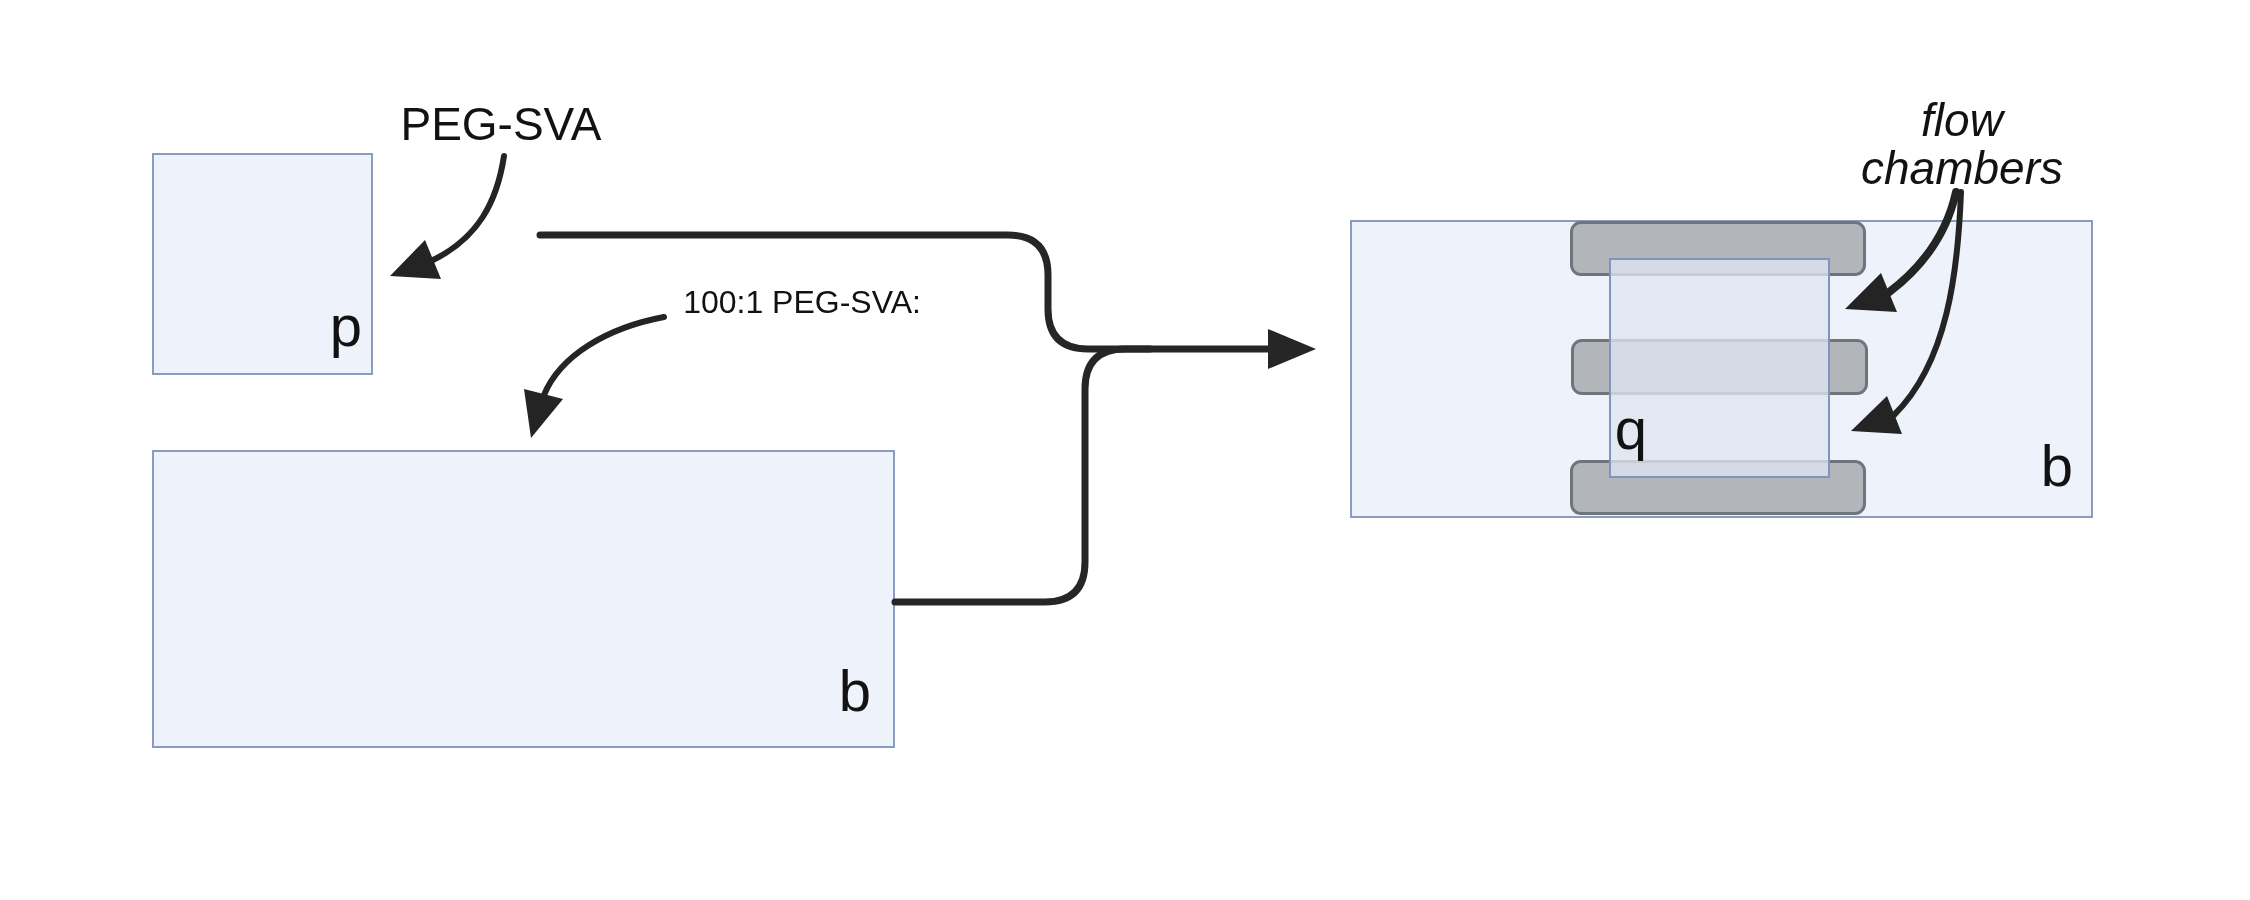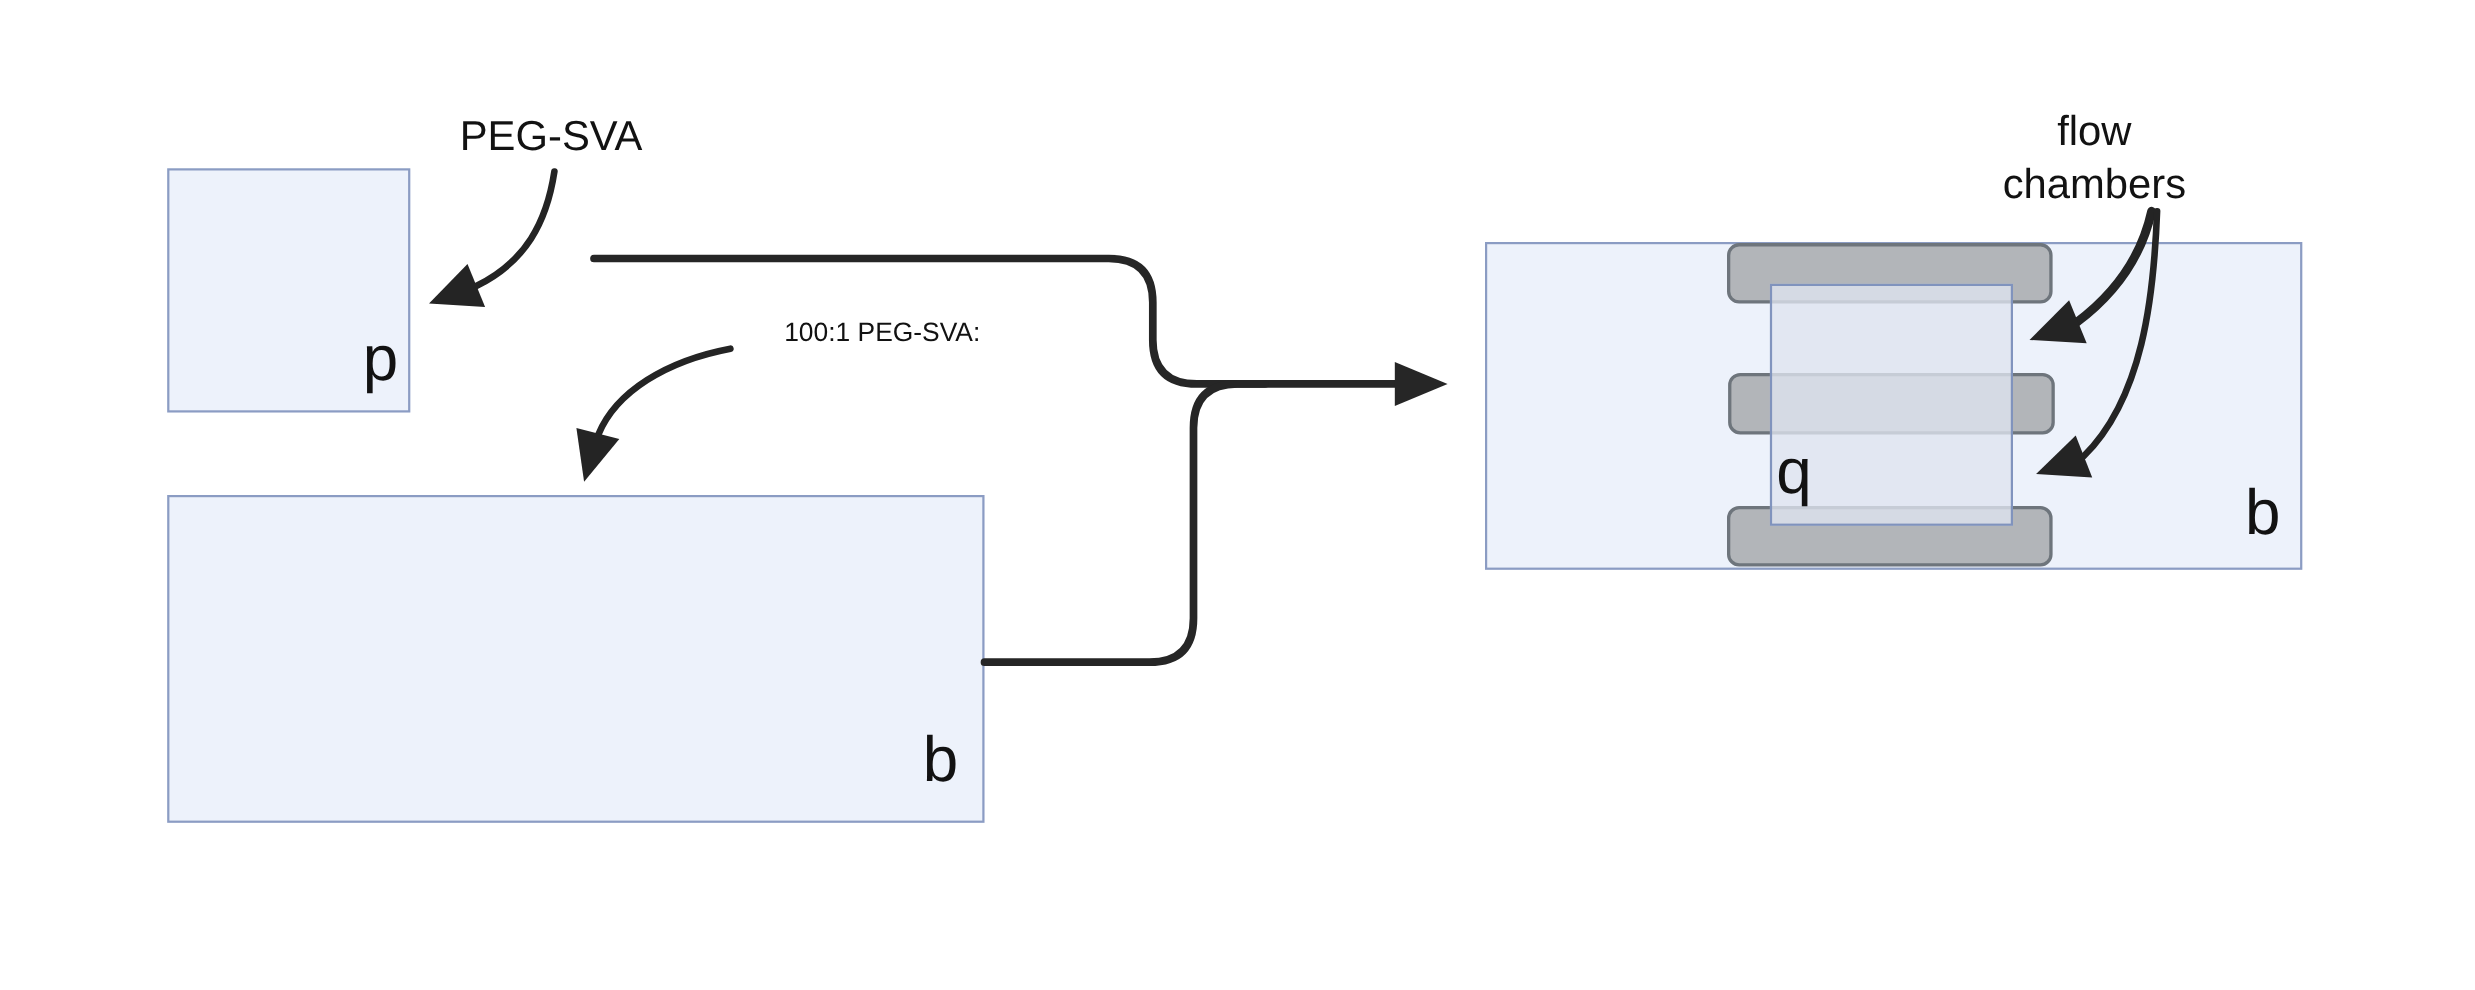--- a/index.html
+++ b/index.html
@@ -25,27 +25,27 @@
   }
   .coverslip{
     position:absolute;
     background:rgba(223,228,239,0.78);
     border:2.5px solid rgba(123,143,186,0.95);
     box-sizing:border-box;
   }
   .annot{
     position:absolute;
     color:#121212;
-    font-size:38px;
+    font-size:46px;
     line-height:48px;
     text-align:center;
     white-space:nowrap;
     transform:translate(-50%,0);
   }
-  .annot.ratio{font-size:24px;line-height:49px;}
+  .annot.ratio{font-size:32px;line-height:49px;}
   .letter{
     position:absolute;
     color:#121212;
     font-size:58px;
     line-height:58px;
     transform:translate(-50%,0);
     white-space:nowrap;
   }
   svg.overlay{
     position:absolute;left:0;top:0;width:2250px;height:900px;
@@ -75,21 +75,21 @@
   <div class="coverslip" style="left:1609px;top:258px;width:221px;height:220px;"></div>
   <div class="letter" style="left:1631px;top:400px;">q</div>
   <div class="letter" style="left:2057px;top:437px;">b</div>
 
   <div class="annot" style="left:501px;top:100px;">PEG-SVA</div>
 
   <div class="annot ratio" style="left:802px;top:278px;">
     <div>100:1 PEG-SVA:</div>
   </div>
 
-  <div class="annot" style="left:1904px;top:96px;">
+  <div class="annot" style="left:1962px;top:96px;font-style:italic;">
     <div>flow</div>
     <div>chambers</div>
   </div>
 
   <svg class="overlay" viewBox="0 0 2250 900" xmlns="http://www.w3.org/2000/svg">
 
     <path class="connector" d="M 540 235 H 1008 Q 1048 235 1048 275 V 309 Q 1048 349 1088 349 H 1268"></path>
 
     <path class="connector" d="M 895 602 H 1045 Q 1085 602 1085 562 V 389 Q 1085 349 1125 349 H 1150"></path>
 

